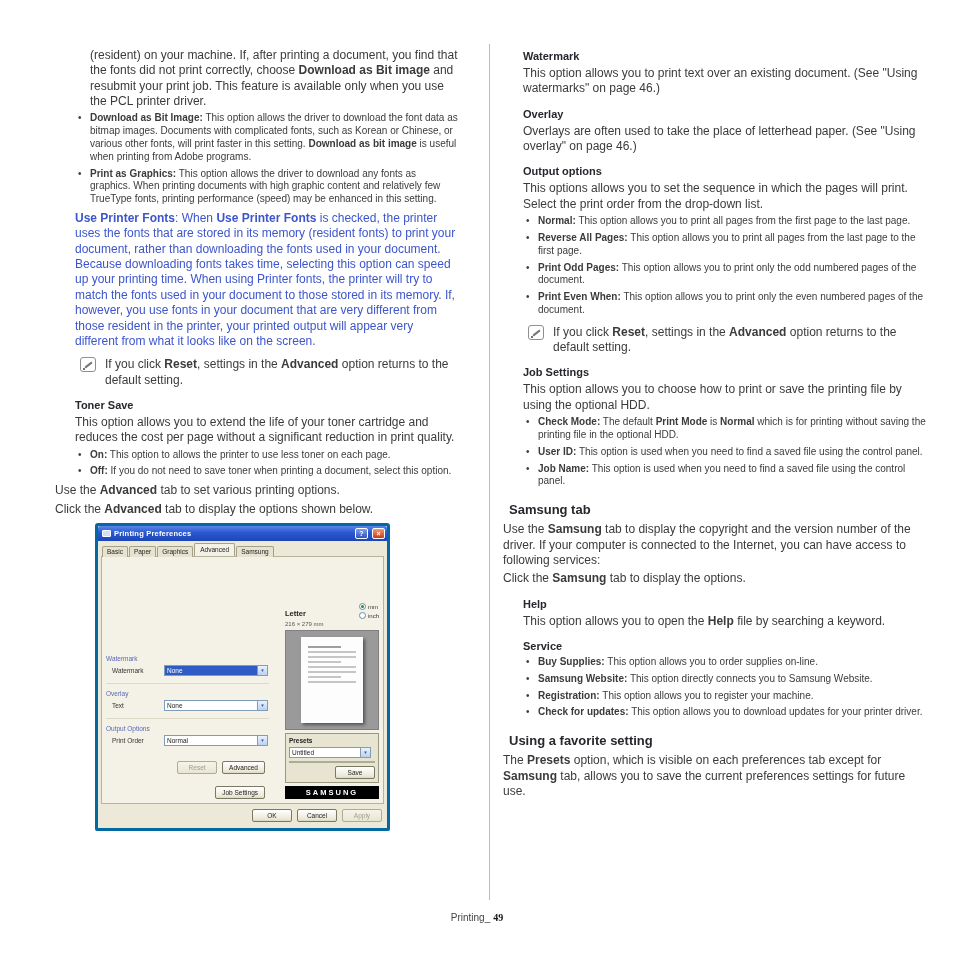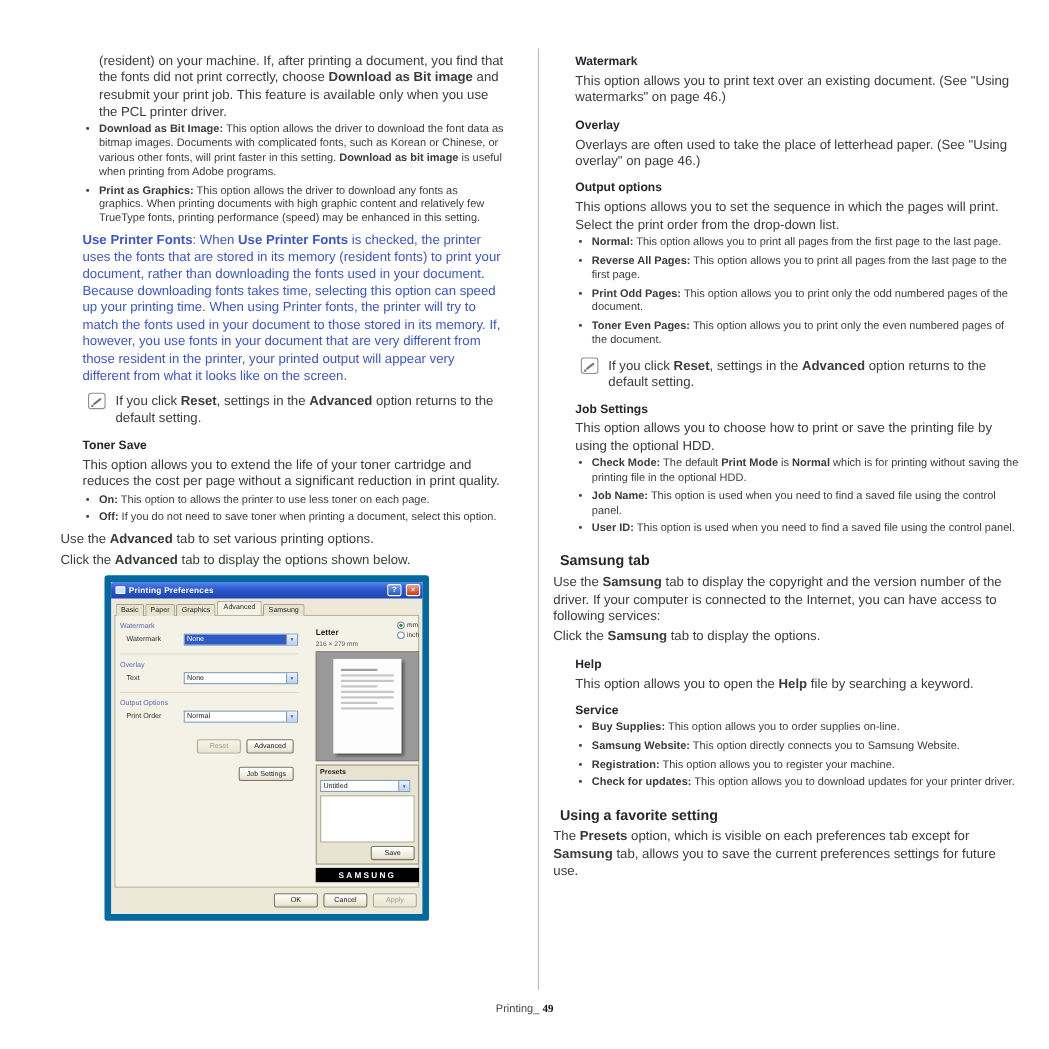--- a/index.html
+++ b/index.html
@@ -29,36 +29,36 @@
   .subhead.first { margin-top:2px; }
   .sechead { font-size:13px; font-weight:bold; color:#27272d; margin:14px 0 5px 6px; }
 
   .note { display:flex; gap:9px; margin:8px 0 7px 5px; align-items:flex-start; }
   .note-icon { flex:0 0 auto; width:16px; height:15px; border:1px solid #8f8f8f; border-radius:3px; background:#fff; position:relative; }
   .note-icon::before { content:""; position:absolute; left:3px; top:6px; width:9px; height:2px; background:#777; border-radius:1px; transform:rotate(-38deg); }
   .note-icon::after { content:""; position:absolute; left:2px; top:10px; width:2px; height:2px; background:#777; }
   .note .p { margin:0; }
 
   
-  .dialog { width:295px; margin:6px 0 0 40px; border:6px solid #0369a1; border-radius:3px 3px 2px 2px; background:#ece9d8; }
+  .dialog { width:295px; margin:6px 0 0 40px; border:3px solid #0369a1; border-radius:3px 3px 2px 2px; background:#ece9d8; }
   .titlebar { height:15px; display:flex; align-items:center; gap:3px; padding:0 2px 0 4px; border-radius:2px 2px 0 0;
     background:linear-gradient(180deg,#5a86ea,#2b57cf 45%,#1d46b4); }
   .win-icon { width:9px; height:7px; background:#cfe0ff; border:1px solid #fff; border-radius:1px; }
   .dlg-title { flex:1; color:#fff; font-size:7.5px; font-weight:bold; letter-spacing:.2px; white-space:nowrap; }
   .tb-btn { width:13px; height:11px; border:1px solid #fff; border-radius:2px; color:#fff; font-size:7px; font-weight:bold;
     display:flex; align-items:center; justify-content:center; }
   .tb-help { background:linear-gradient(#7d9ff2,#2d55c0); }
   .tb-close { background:linear-gradient(#ef9a7d,#cd3a14); margin-left:1px; }
 
   .tabs { display:flex; align-items:flex-end; padding:3px 4px 0; height:15px; }
   .tab { font-size:6.5px; color:#222; background:#e6e3d0; border:1px solid #a5a188; border-bottom:0;
     border-radius:2px 2px 0 0; padding:1px 4px 2px; margin-right:1px; position:relative; top:1px; }
   .tab.active { background:#f4f2e6; padding:2px 5px 3px; top:0; z-index:2; }
 
-  .dlg-body { margin:0 3px; background:#f4f2e6; border:1px solid #b8b49c; display:flex; gap:16px; padding:4px; height:248px; }
+  .dlg-body { margin:0 3px; background:#f4f2e6; border:1px solid #b8b49c; display:flex; gap:16px; padding:4px; height:248px;align-items:flex-end; }
   .pane-left { flex:1 1 auto; display:flex; flex-direction:column; }
   .group-title { color:#5a66b8; font-size:6.5px; margin:2px 0 3px; }
   .row { display:flex; align-items:center; margin:0 0 5px 6px; }
   .row .lbl { width:52px; font-size:6.5px; color:#333; }
   .hr { border-top:1px solid #dcd9c6; margin:2px 0 4px; }
 
   .combo { display:inline-flex; width:104px; height:11px; background:#fff; border:1px solid #7f9db9; }
   .combo-val { flex:1; font-size:6.5px; line-height:9px; padding:0 2px; color:#222; white-space:nowrap; overflow:hidden; }
   .combo-val.hl { background:#2f5bc4; color:#fff; }
   .combo-arrow { width:10px; border-left:1px solid #7f9db9; background:linear-gradient(#eaf2fd,#bcd1f0);
@@ -235,33 +235,33 @@
 
       <h3 class="subhead">Overlay</h3>
       <p class="p">Overlays are often used to take the place of letterhead paper. (See "Using overlay" on page 46.)</p>
 
       <h3 class="subhead">Output options</h3>
       <p class="p">This options allows you to set the sequence in which the pages will print. Select the print order from the drop-down list.</p>
       <ul class="bullets">
         <li><b>Normal:</b> This option allows you to print all pages from the first page to the last page.</li>
         <li><b>Reverse All Pages:</b> This option allows you to print all pages from the last page to the first page.</li>
         <li><b>Print Odd Pages:</b> This option allows you to print only the odd numbered pages of the document.</li>
-        <li><b>Toner Even Pages:</b> This option allows you to print only the even numbered pages of the document.</li>
+        <li><b>Print Even When:</b> This option allows you to print only the even numbered pages of the document.</li>
       </ul>
       <div class="note">
         <span class="note-icon"></span>
         <p class="p">If you click <b>Reset</b>, settings in the <b>Advanced</b> option returns to the default setting.</p>
       </div>
 
       <h3 class="subhead">Job Settings</h3>
       <p class="p">This option allows you to choose how to print or save the printing file by using the optional HDD.</p>
       <ul class="bullets">
         <li><b>Check Mode:</b> The default <b>Print Mode</b> is <b>Normal</b> which is for printing without saving the printing file in the optional HDD.</li>
+        <li><b>User ID:</b> This option is used when you need to find a saved file using the control panel.</li>
         <li><b>Job Name:</b> This option is used when you need to find a saved file using the control panel.</li>
-        <li><b>User ID:</b> This option is used when you need to find a saved file using the control panel.</li>
       </ul>
     </div>
 
     <h2 class="sechead">Samsung tab</h2>
     <p class="p">Use the <b>Samsung</b> tab to display the copyright and the version number of the driver. If your computer is connected to the Internet, you can have access to following services:</p>
     <p class="p">Click the <b>Samsung</b> tab to display the options.</p>
 
     <div class="indent1">
       <h3 class="subhead">Help</h3>
       <p class="p">This option allows you to open the <b>Help</b> file by searching a keyword.</p>

